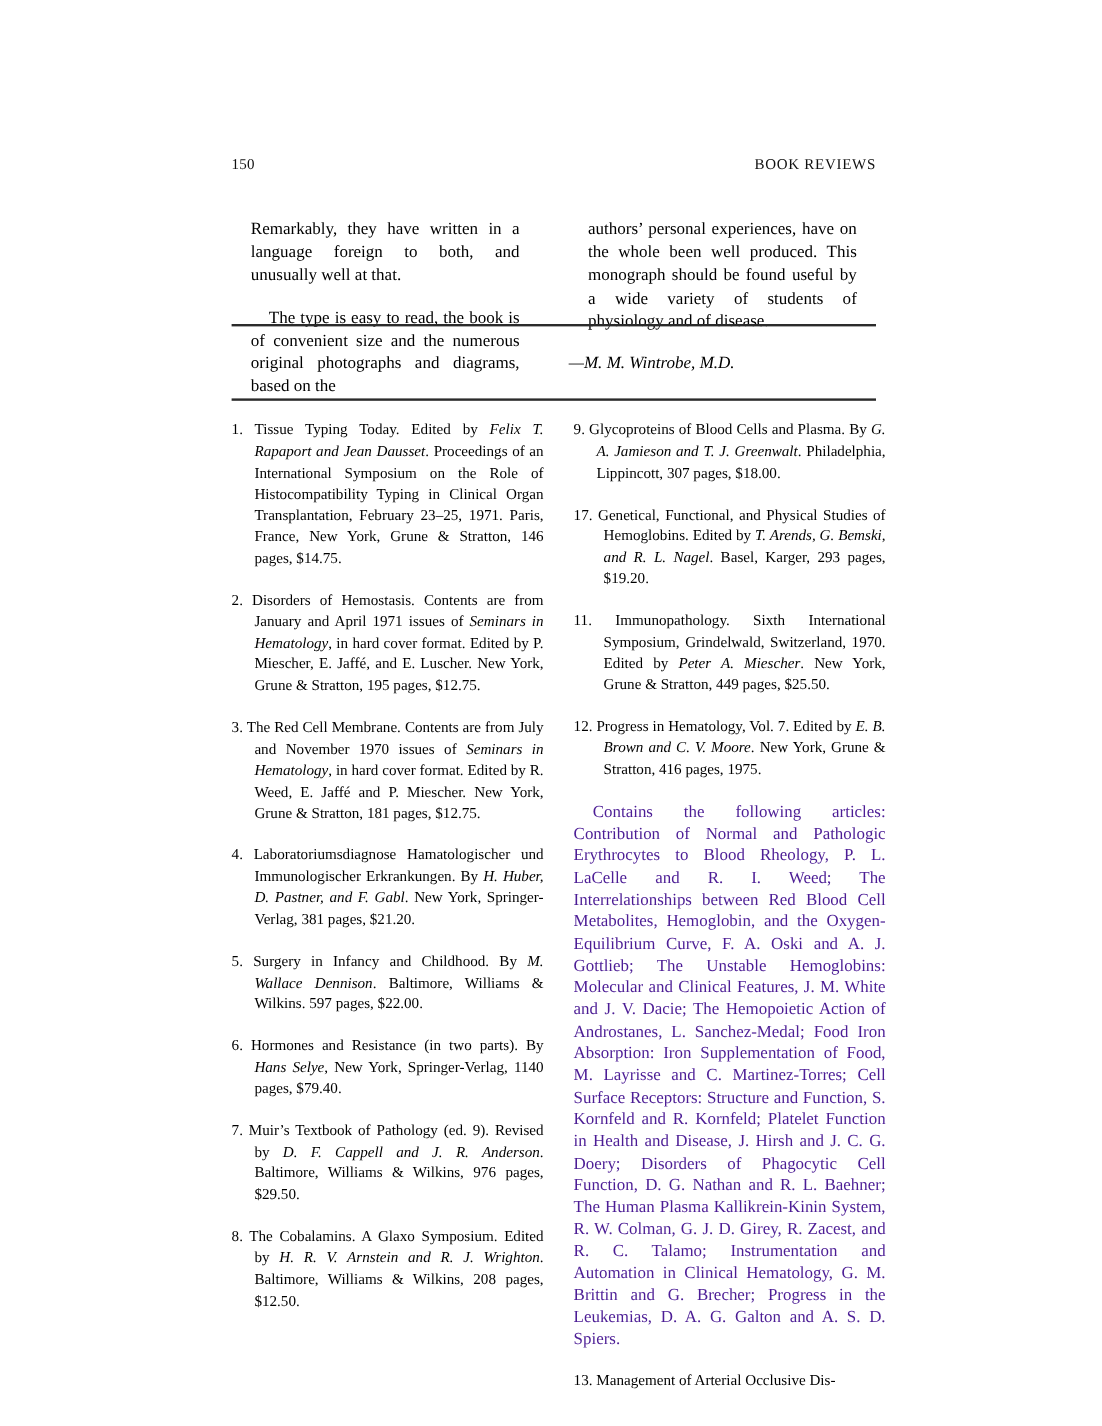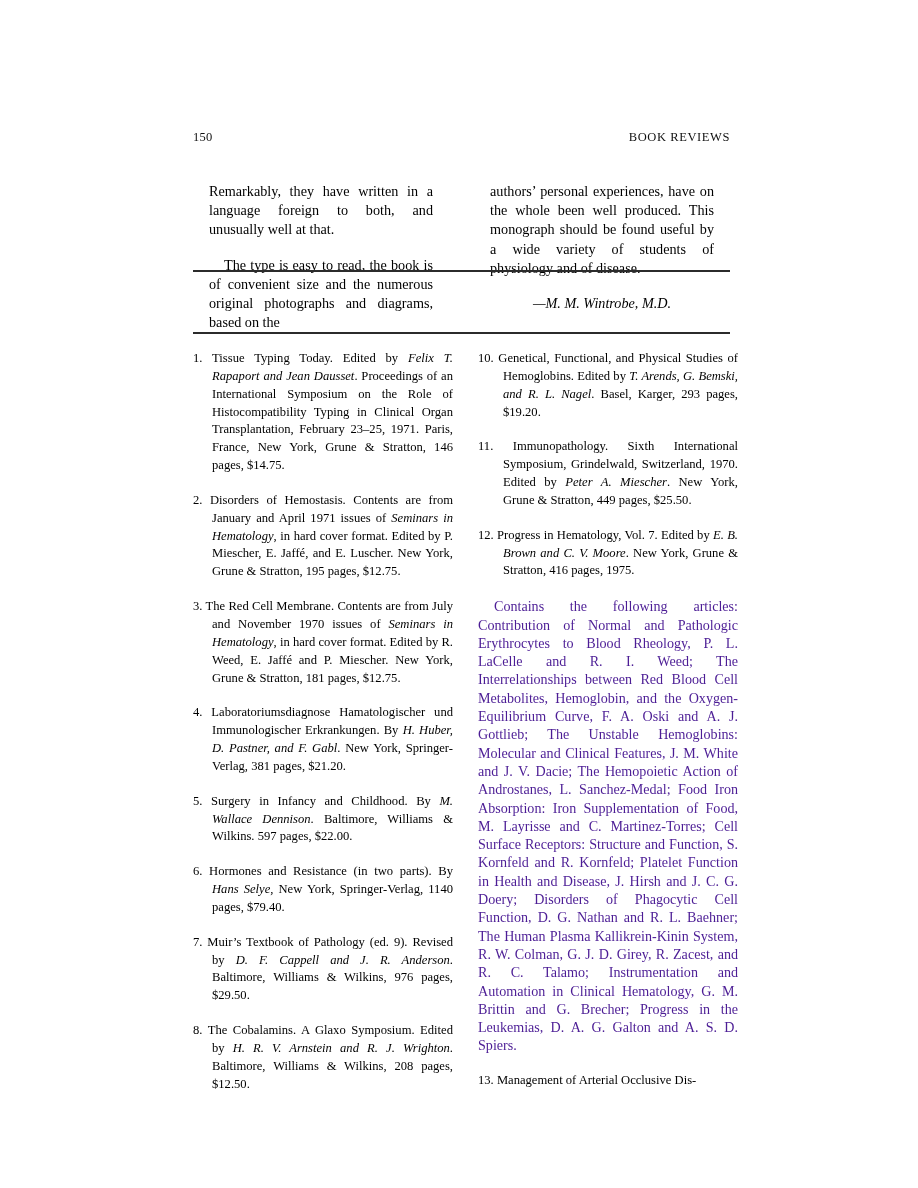--- a/index.html
+++ b/index.html
@@ -56,21 +56,21 @@
     font-size: 14.2px;
     line-height: 19.2px;
     text-align: justify;
     text-justify: inter-word;
     color: #000;
   }
   .carry .col p { margin: 16px; }
   .carry .col p.ind { text-indent: 15px; }
   .carry .sig {
     display: block;
-    text-align: center;
+    text-align: left;
     font-style: italic;
   }
 
   
   .rule {
     position: absolute;
     left: 193px;
     width: 537px;
     height: 2px;
     background: #2b2b2b;
@@ -169,21 +169,22 @@
       <p class="entry"><span class="num">2. </span><span>Disorders of Hemostasis. Contents are from January and April 1971 issues of </span><i>Seminars in Hematology</i><span>, in hard cover format. Edited by P. Miescher, E. Jaffé, and E. Luscher. New York, Grune &amp; Stratton, 195 pages, $12.75.</span></p>
       <p class="entry"><span class="num">3. </span><span>The Red Cell Membrane. Contents are from July and November 1970 issues of </span><i>Seminars in Hematology</i><span>, in hard cover format. Edited by R. Weed, E. Jaffé and P. Miescher. New York, Grune &amp; Stratton, 181 pages, $12.75.</span></p>
       <p class="entry"><span class="num">4. </span><span>Laboratoriumsdiagnose Hamatologischer und Immunologischer Erkrankungen. By </span><i>H. Huber, D. Pastner, and F. Gabl</i><span>. New York, Springer-Verlag, 381 pages, $21.20.</span></p>
       <p class="entry"><span class="num">5. </span><span>Surgery in Infancy and Childhood. By </span><i>M. Wallace Dennison</i><span>. Baltimore, Williams &amp; Wilkins. 597 pages, $22.00.</span></p>
       <p class="entry"><span class="num">6. </span><span>Hormones and Resistance (in two parts). By </span><i>Hans Selye</i><span>, New York, Springer-Verlag, 1140 pages, $79.40.</span></p>
       <p class="entry"><span class="num">7. </span><span>Muir’s Textbook of Pathology (ed. 9). Revised by </span><i>D. F. Cappell and J. R. Anderson</i><span>. Baltimore, Williams &amp; Wilkins, 976 pages, $29.50.</span></p>
       <p class="entry"><span class="num">8. </span><span>The Cobalamins. A Glaxo Symposium. Edited by </span><i>H. R. V. Arnstein and R. J. Wrighton</i><span>. Baltimore, Williams &amp; Wilkins, 208 pages, $12.50.</span></p>
     </div>
 
     <div class="col">
-      <p class="entry wide"><span class="num">10. </span><span>Genetical, Functional, and Physical Studies of Hemoglobins. Edited by </span><i>T. Arends, G. Bemski, and R. L. Nagel</i><span>. Basel, Karger, 293 pages, $19.20.</span></p>
+      <p class="entry"><span class="num">9. </span><span>Glycoproteins of Blood Cells and Plasma. By </span><i>G. A. Jamieson and T. J. Greenwalt</i><span>. Philadelphia, Lippincott, 307 pages, $18.00.</span></p>
+      <p class="entry wide"><span class="num">17. </span><span>Genetical, Functional, and Physical Studies of Hemoglobins. Edited by </span><i>T. Arends, G. Bemski, and R. L. Nagel</i><span>. Basel, Karger, 293 pages, $19.20.</span></p>
       <p class="entry wide"><span class="num">11. </span><span>Immunopathology. Sixth International Symposium, Grindelwald, Switzerland, 1970. Edited by </span><i>Peter A. Miescher</i><span>. New York, Grune &amp; Stratton, 449 pages, $25.50.</span></p>
       <p class="entry wide"><span class="num">12. </span><span>Progress in Hematology, Vol. 7. Edited by </span><i>E. B. Brown and C. V. Moore</i><span>. New York, Grune &amp; Stratton, 416 pages, 1975.</span></p>
       <p class="contents-para">Contains the following articles: Contribution of Normal and Pathologic Erythrocytes to Blood Rheology, P. L. LaCelle and R. I. Weed; The Interrelationships between Red Blood Cell Metabolites, Hemoglobin, and the Oxygen-Equilibrium Curve, F. A. Oski and A. J. Gottlieb; The Unstable Hemoglobins: Molecular and Clinical Features, J. M. White and J. V. Dacie; The Hemopoietic Action of Androstanes, L. Sanchez-Medal; Food Iron Absorption: Iron Supplementation of Food, M. Layrisse and C. Martinez-Torres; Cell Surface Receptors: Structure and Function, S. Kornfeld and R. Kornfeld; Platelet Function in Health and Disease, J. Hirsh and J. C. G. Doery; Disorders of Phagocytic Cell Function, D. G. Nathan and R. L. Baehner; The Human Plasma Kallikrein-Kinin System, R. W. Colman, G. J. D. Girey, R. Zacest, and R. C. Talamo; Instrumentation and Automation in Clinical Hematology, G. M. Brittin and G. Brecher; Progress in the Leukemias, D. A. G. Galton and A. S. D. Spiers.</p>
       <p class="entry wide"><span class="num">13. </span><span>Management of Arterial Occlusive Dis-</span></p>
     </div>
 
   </div>
 
 </div>
 

